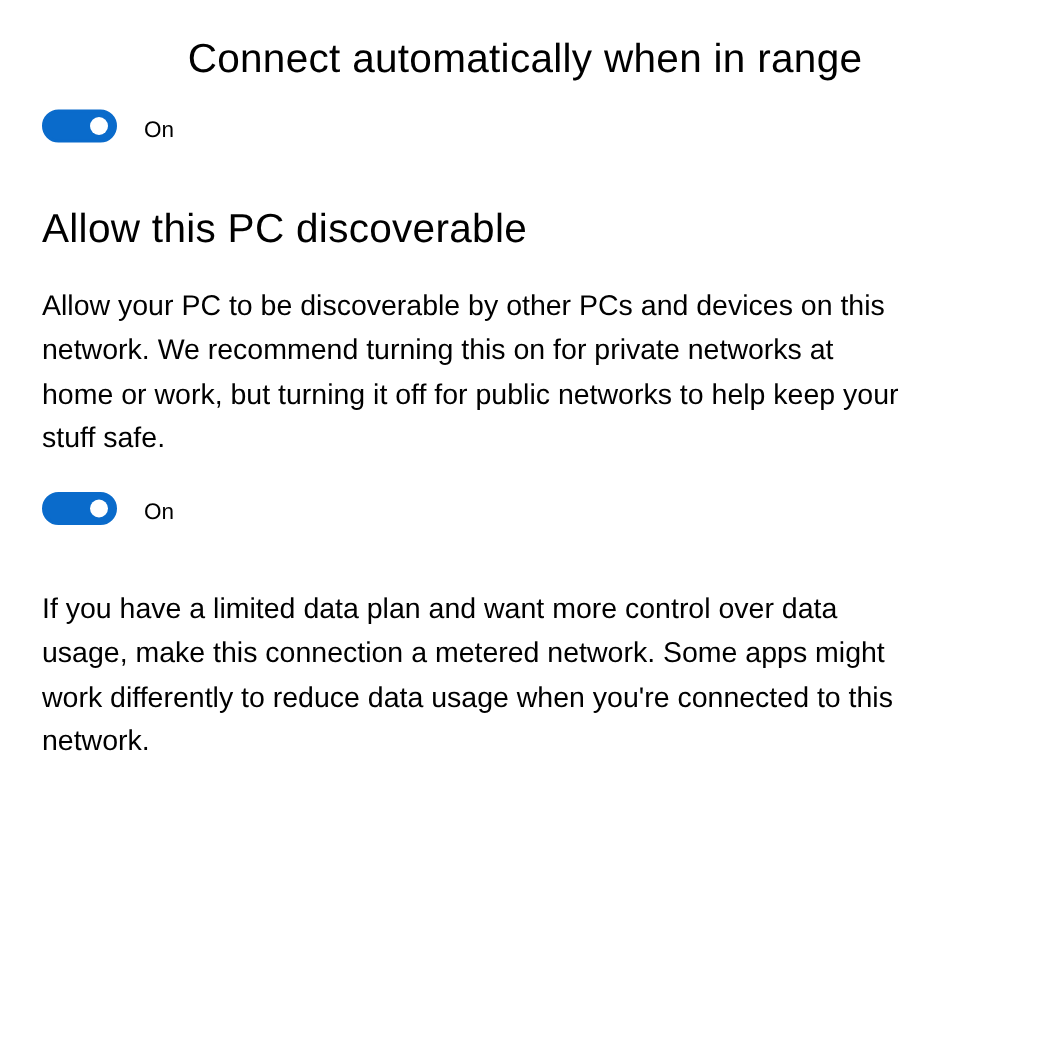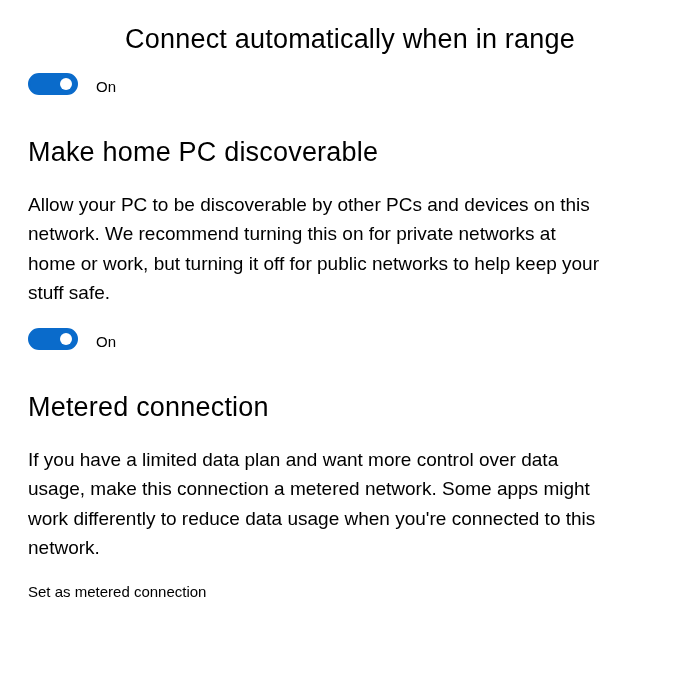--- a/index.html
+++ b/index.html
@@ -90,27 +90,25 @@
   <h2 class="section-title tight">Connect automatically when in range</h2>
   <div class="toggle-row">
     <div class="toggle on">
       <div class="toggle-knob"></div>
     </div>
     <span class="toggle-label">On</span>
   </div>
 </div>
 
 <div class="section">
-  <h2 class="section-title">Make home PC discoverable</h2>
+  <h2 class="section-title">Allow this PC discoverable</h2>
   <p class="description">Allow your PC to be discoverable by other PCs and devices on this network. We recommend turning this on for private networks at home or work, but turning it off for public networks to help keep your stuff safe.</p>
   <div class="toggle-row">
     <div class="toggle on">
       <div class="toggle-knob"></div>
     </div>
     <span class="toggle-label">On</span>
   </div>
 </div>
 
 <div class="section">
-  <h2 class="section-title">Metered connection</h2>
   <p class="description">If you have a limited data plan and want more control over data usage, make this connection a metered network. Some apps might work differently to reduce data usage when you're connected to this network.</p>
-  <div class="sub-label">Set as metered connection</div>
 </div>
 
 </body></html>

